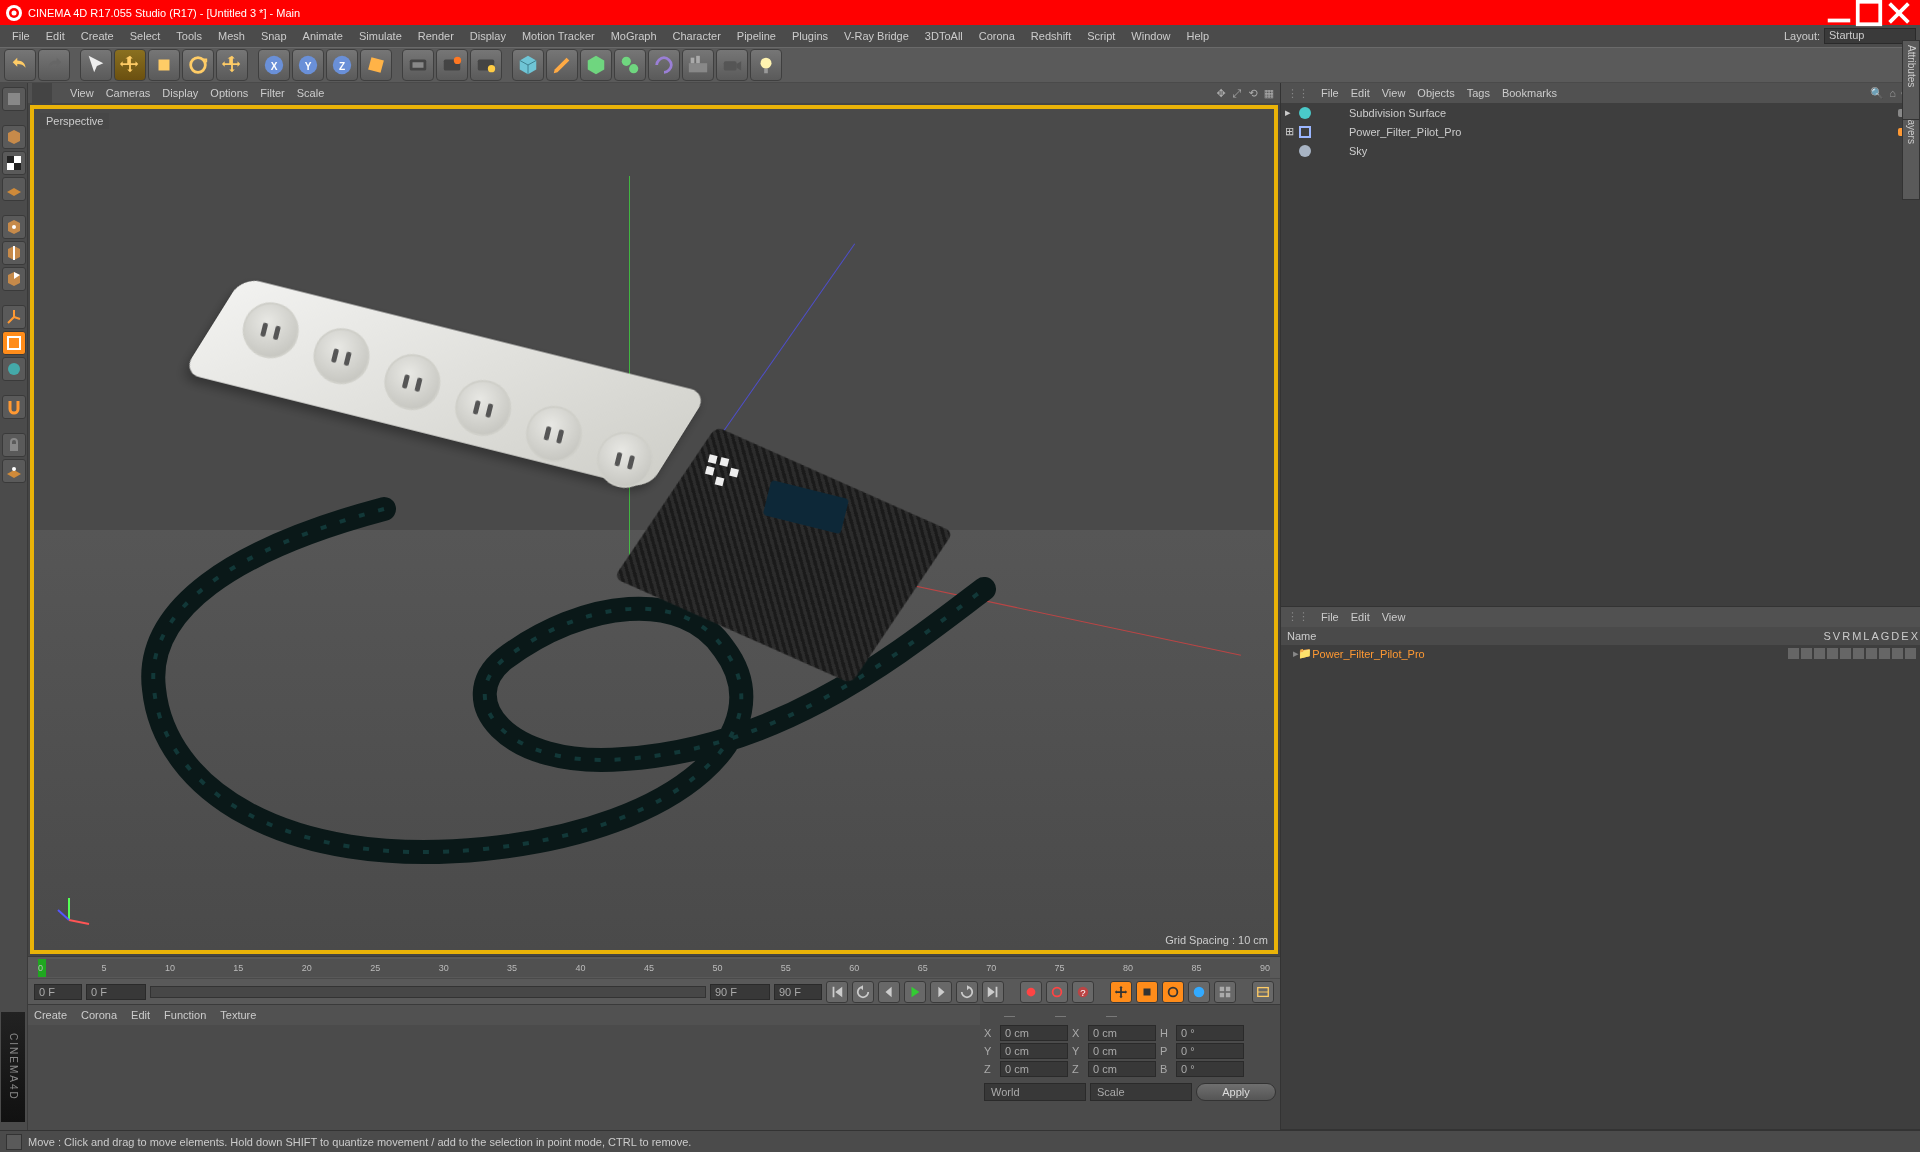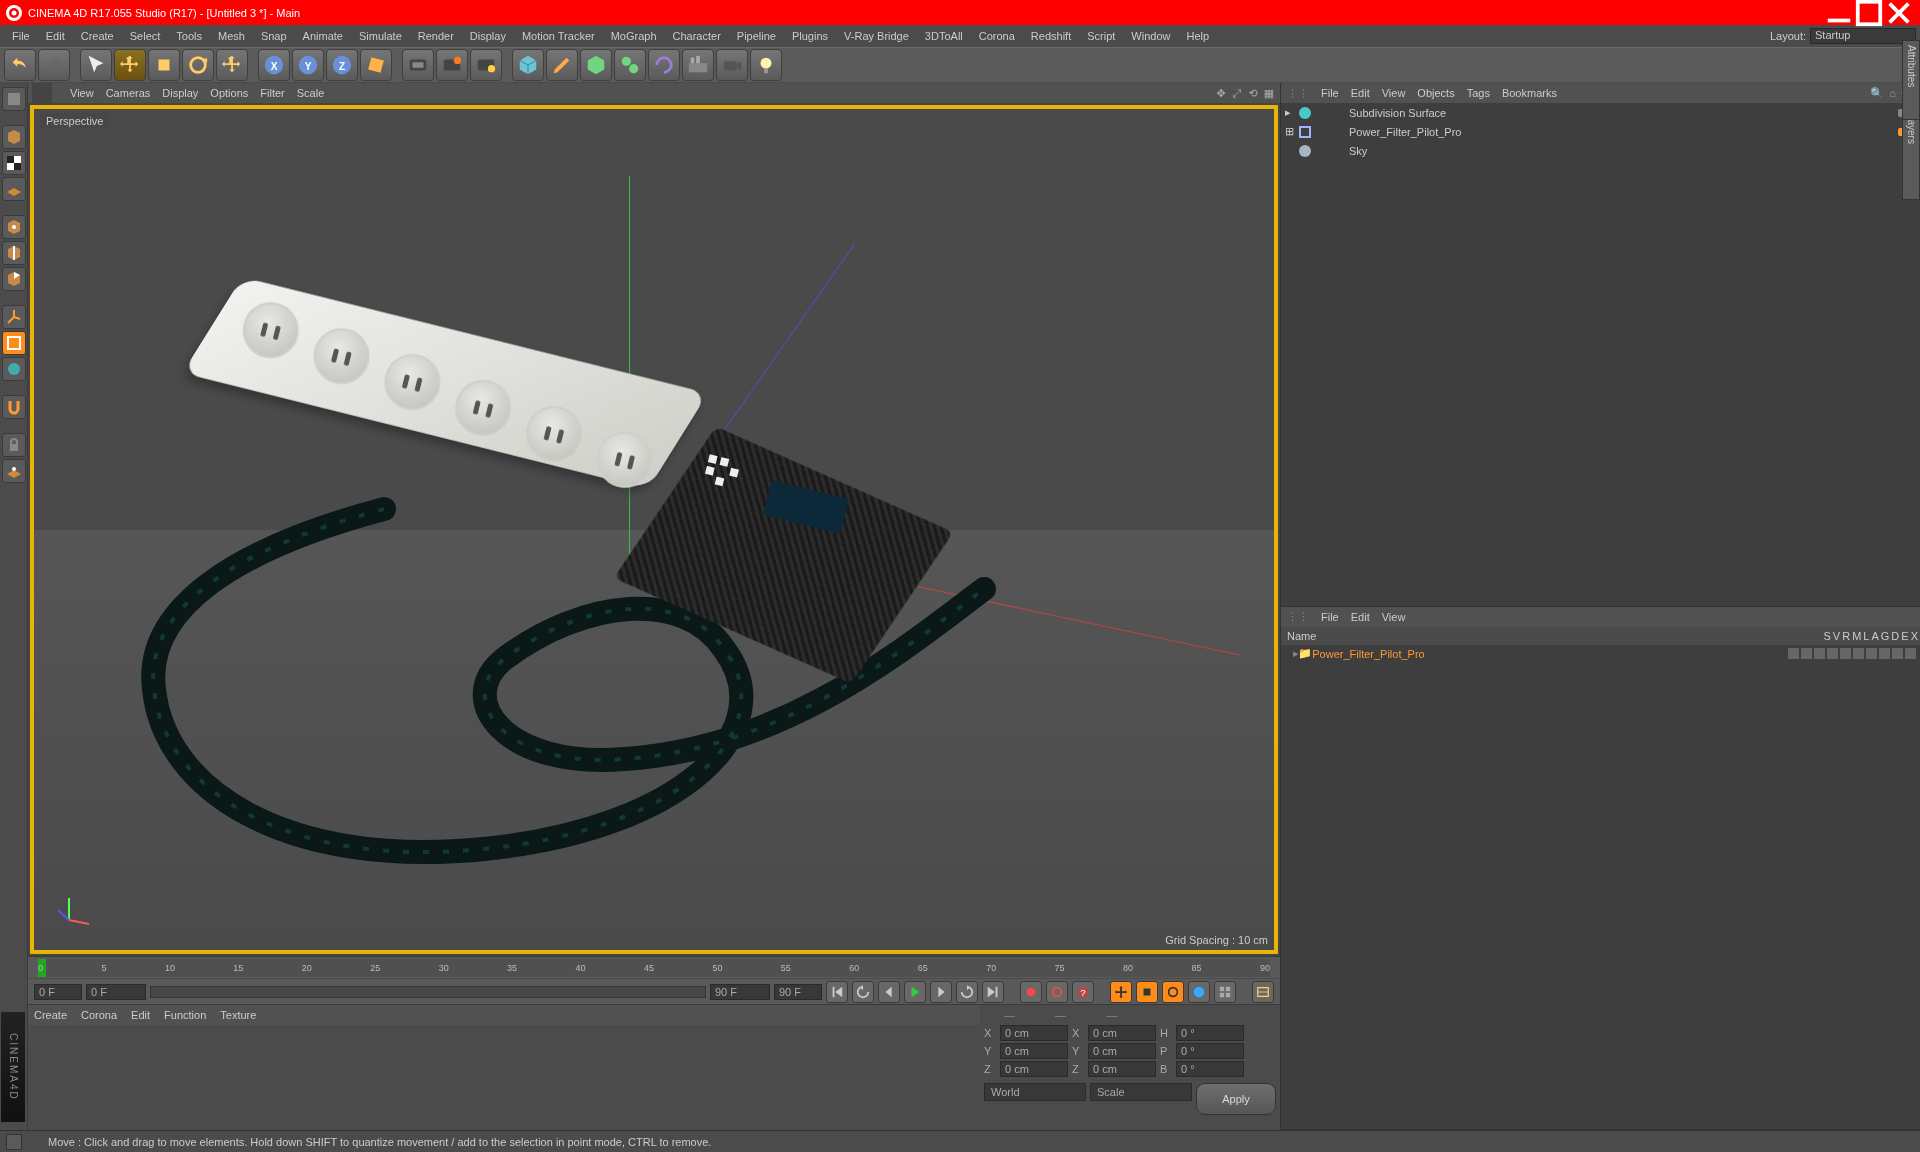--- a/index.html
+++ b/index.html
@@ -9,21 +9,21 @@
 .titlebar { height: 25px; background: #ff0000; display: flex; align-items: center; padding: 0 6px; color: white; }
 .titlebar .app-icon { width: 16px; height: 16px; background: white; border-radius: 50%; margin-right: 6px; display:flex; align-items:center; justify-content:center; }
 .titlebar .app-icon svg { width:12px; height:12px; }
 .titlebar .title { flex: 1; }
 .titlebar .win-btn { width: 30px; height: 20px; display:flex; align-items:center; justify-content:center; color:white; cursor:pointer; }
 
 
 .menubar { height: 22px; background: #4b4b4b; display: flex; align-items: center; padding: 0 4px; color: #ccc; }
 .menubar .menu-item { padding: 0 8px; line-height: 22px; cursor: pointer; }
 .menubar .layout-label { margin-left: auto; padding-right: 4px; }
-.menubar .layout-select { background: #3a3a3a; color:#ccc; border:1px solid #2a2a2a; height:16px; width:106px; padding:0 4px; }
+.menubar .layout-select { background: #3a3a3a; color:#ccc; border:1px solid #2a2a2a; height:16px; width:92px; padding:0 4px; }
 
 
 .toolbar { height: 36px; background: #5a5a5a; display:flex; align-items:center; padding: 0 4px; gap:2px; border-top:1px solid #6a6a6a; border-bottom:1px solid #4a4a4a;}
 .tbtn { width: 32px; height: 32px; background: linear-gradient(#767676,#5a5a5a); border:1px solid #3f3f3f; border-radius:4px; display:flex; align-items:center; justify-content:center; cursor:pointer; position:relative; }
 .tbtn.sel { background: linear-gradient(#8a7020,#6b5010); }
 .tbtn svg { width:22px; height:22px; }
 .tsep { width:6px; }
 
 
 .main { display:flex; height: calc(1152px - 25px - 22px - 36px - 22px); }
@@ -92,21 +92,21 @@
 .mat-body { flex:1; background:#3e3e3e; padding:4px; display:flex; gap:4px;}
 .mat-thumb { width:44px; height:44px; background:radial-gradient(circle at 35% 30%,#bbb,#222); border:1px solid #222; position:relative;}
 .mat-label { position:absolute; bottom:-14px; left:-2px; background:#ff8c1a; color:#000; font-size:9px; padding:1px 3px; white-space:nowrap; max-width:52px; overflow:hidden;}
 .coord-panel { width:300px; background:#4b4b4b; padding:4px; display:flex; flex-direction:column; gap:2px;}
 .coord-header { height:14px; display:flex; gap:40px; padding-left:20px; color:#888;}
 .coord-row { display:flex; align-items:center; gap:4px; }
 .coord-row label { width:12px; color:#aaa; }
 .coord-row .num-field { width:68px; }
 .coord-btm { display:flex; gap:4px; margin-top:4px;}
 .coord-sel { flex:1; height:18px; background:#383838; color:#aaa; border:1px solid #2a2a2a; display:flex; align-items:center; padding:0 6px;}
-.apply-btn { width:80px; height:32px; background:linear-gradient(#6f6f6f,#555); color:#ddd; border:1px solid #333; border-radius:9px; display:flex; align-items:center; justify-content:center; cursor:pointer;}
+.apply-btn { width:80px; height:18px; background:linear-gradient(#6f6f6f,#555); color:#ddd; border:1px solid #333; border-radius:9px; display:flex; align-items:center; justify-content:center; cursor:pointer;}
 
 
 .right-col { width:640px; background:#4b4b4b; display:flex; flex-direction:column; border-left:1px solid #333;}
 .rpanel { flex:1; display:flex; flex-direction:column; border-bottom:1px solid #333; min-height:0;}
 .rpanel.half { flex:1; }
 .rp-menu { height:20px; background:#515151; display:flex; align-items:center; gap:12px; padding:0 6px; color:#ccc; position:relative;}
 .rp-menu .tiny { margin-left:auto; display:flex; gap:2px;}
 .rp-menu .tiny span{ width:13px; height:13px; display:flex; align-items:center; justify-content:center; color:#999; cursor:pointer;}
 .obj-tree { flex:1; background:#3e3e3e; overflow:auto; }
 .obj-row { height:19px; display:flex; align-items:center; padding-left:4px; color:#ccc;}
@@ -116,21 +116,21 @@
 .obj-row .dots { width:40px; display:flex; gap:2px; justify-content:flex-end; padding-right:4px;}
 .obj-row .dots span { width:8px; height:8px; border-radius:2px; }
 .take-body { flex:1; background:#3e3e3e; }
 .take-header { display:flex; background:#4a4a4a; height:18px; align-items:center; color:#ccc; padding-left:6px;}
 .take-header .col { margin-right:2px; }
 .take-row { height:18px; display:flex; align-items:center; color:#ff9933; padding-left:12px;}
 .take-row .ticons { margin-left:auto; display:flex; gap:2px; padding-right:4px;}
 .take-row .ticons span{ width:11px; height:11px; background:#666; }
 
 
-.statusbar { height:22px; background:#4b4b4b; color:#ccc; display:flex; align-items:center; padding:0 6px; border-top:1px solid #333;gap:20px;}
+.statusbar { height:22px; background:#4b4b4b; color:#ccc; display:flex; align-items:center; padding:0 6px; border-top:1px solid #333;}
 .statusbar .sicon { width:16px; height:16px; margin-right:6px; background:#5a5a5a; border:1px solid #333;}
 
 
 .side-tab { position:absolute; right:0; width:18px; background:#5a5a5a; border:1px solid #333; writing-mode:vertical-rl; text-orientation:mixed; color:#ccc; font-size:10px; padding:4px 2px; cursor:pointer;}
 .logo-tab { position:absolute; left:1px; bottom:30px; width:24px; height:110px; background:linear-gradient(#222,#111); color:#888; writing-mode:vertical-rl; display:flex; align-items:center; justify-content:center; font-size:10px; letter-spacing:2px;}
 </style>
 </head>
 <body>
 
 <div class="titlebar">

